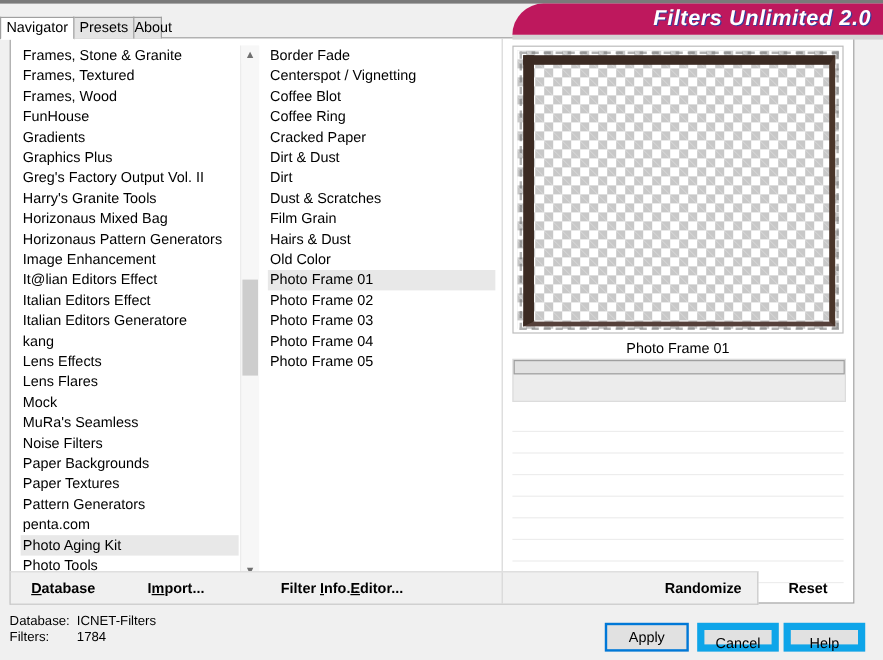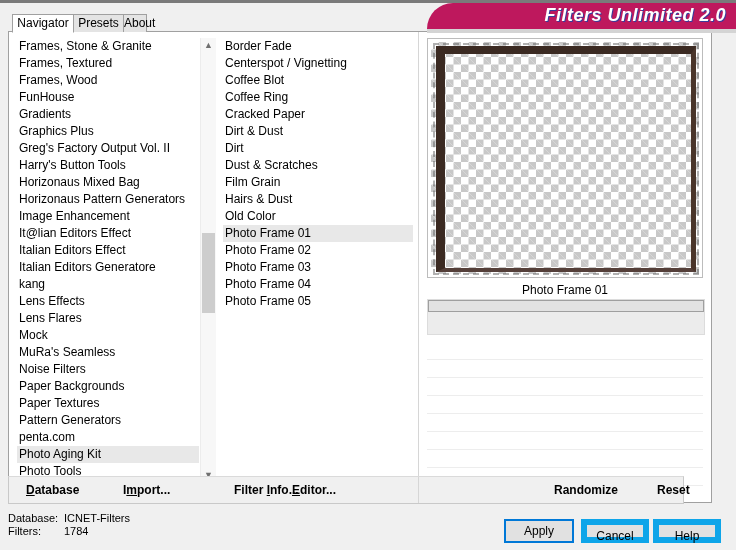--- a/index.html
+++ b/index.html
@@ -55,21 +55,21 @@
   .banner-underline {
     position: absolute;
     left: 427px; top: 29px; width: 309px; height: 4px;
     background: #d4d4d4;
     z-index: 5;
   }
 
   
   .tabstrip {
     position: absolute;
-    left: 12px; top: 14px;
+    left: 0; top: 14px;
     width: 452px; height: 18px;
     z-index: 4;
     padding-left: 43px;
   }
   .tab {
     position: absolute;
     top: 0; height: 18px;
     background: #e4e4e4;
     border: 1px solid #a0a0a0;
     border-bottom: none;
@@ -238,21 +238,21 @@
   .param-row {
     height: 18px;
     border-bottom: 1px solid #ededed;
     box-sizing: border-box;
   }
 
   
   .toolbar {
     position: absolute;
     left: 8px; top: 476px;
-    width: 676px; height: 28px;
+    width: 624px; height: 28px;
     background: #f0f0f0;
     border: 1px solid #c9c9c9;
     border-top: 1px solid #dadada;
     box-sizing: border-box;
     z-index: 3;
   }
   .tb-sep {
     position: absolute;
     left: 409px; top: 0; width: 1px; height: 26px;
     background: #d6d6d6;
@@ -326,21 +326,21 @@
   <div class="panel">
 
     <div class="list-left" id="list-left">
         <div class="list-item">Frames, Stone &amp; Granite</div>
         <div class="list-item">Frames, Textured</div>
         <div class="list-item">Frames, Wood</div>
         <div class="list-item">FunHouse</div>
         <div class="list-item">Gradients</div>
         <div class="list-item">Graphics Plus</div>
         <div class="list-item">Greg's Factory Output Vol. II</div>
-        <div class="list-item">Harry's Button Tools</div>
+        <div class="list-item">Harry's Granite Tools</div>
         <div class="list-item">Horizonaus Mixed Bag</div>
         <div class="list-item">Horizonaus Pattern Generators</div>
         <div class="list-item">Image Enhancement</div>
         <div class="list-item">It@lian Editors Effect</div>
         <div class="list-item">Italian Editors Effect</div>
         <div class="list-item">Italian Editors Generatore</div>
         <div class="list-item">kang</div>
         <div class="list-item">Lens Effects</div>
         <div class="list-item">Lens Flares</div>
         <div class="list-item">Mock</div>

